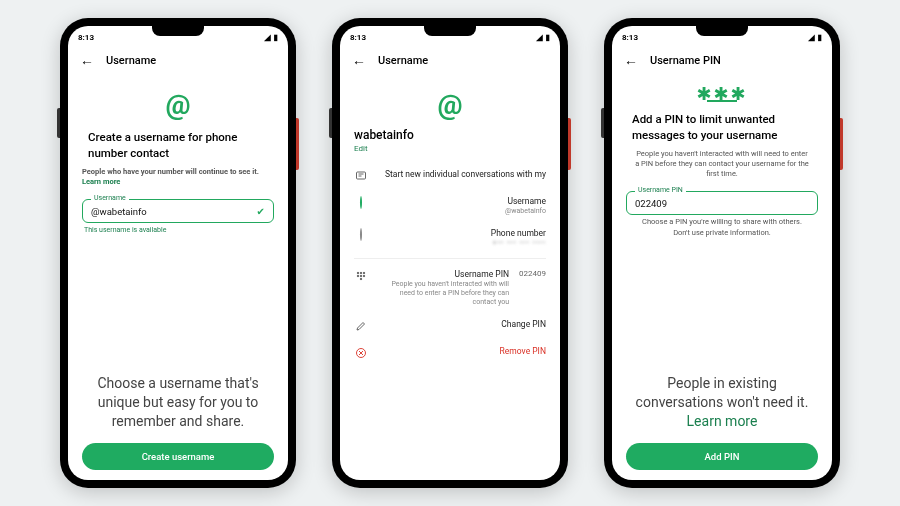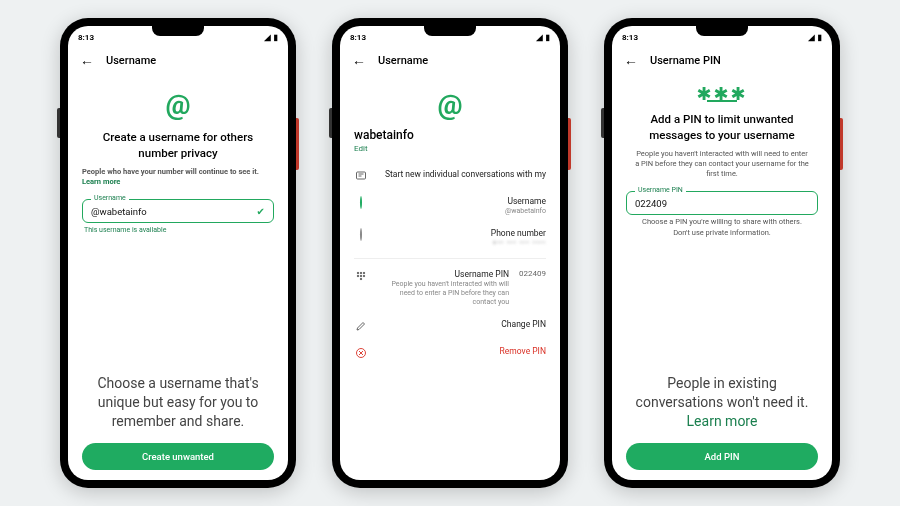--- a/index.html
+++ b/index.html
@@ -43,21 +43,21 @@
   .content { flex:1; padding:6px 14px 10px 14px; display:flex; flex-direction:column; }
   .at-icon { text-align:center; margin:6px 0 4px 0; }
   .at-icon .ring {
     display:inline-flex; width:36px; height:36px; border-radius:50%;
     align-items:center; justify-content:center;
   }
   .at-icon .glyph { font-size:28px; font-weight:700; color:#22a85e; }
   .pin-icon { text-align:center; margin:10px 0 6px 0; }
   .pin-dots { color:#22a85e; font-size:18px; letter-spacing:2px; line-height:8px; }
   .pin-line { width:30px; height:2px; background:#22a85e; margin:2px auto 0 auto; }
-  h2 { font-size:11.5px; text-align:center; font-weight:500; margin:4px 6px; line-height:1.35; }
+  h2 { font-size:11.5px; text-align:left; font-weight:500; margin:4px 6px; line-height:1.35; }
   .sub { font-size:7.5px; text-align:center; color:#555; margin:2px 8px; line-height:1.35; }
   .link { color:#1a7f4e; }
   .sub.left { text-align:left; margin:2px 0;font-weight:bold; }
   .field {
     border:1.5px solid #22a85e; border-radius:6px; padding:6px 8px 5px 8px;
     margin-top:10px; position:relative;
   }
   .field .label {
     position:absolute; top:-6px; left:8px; background:#fff; padding:0 3px;
     font-size:7px; color:#1a7f4e;
@@ -104,36 +104,36 @@
     <div class="appbar">
       <span class="back">←</span>
       <span>Username</span>
     </div>
     <div class="content">
       <div class="at-icon">
         <span class="ring">
             <span class="glyph">@</span>
           </span>
       </div>
-      <h2>Create a username for others number privacy</h2>
+      <h2>Create a username for phone number contact</h2>
       <p class="sub left">
         <span>People who have your number will continue to see it.</span>
         <span class="link">Learn more</span>
       </p>
       <div class="field">
         <span class="label">Username</span>
         <div class="value">
           <span>@wabetainfo</span>
           <span class="check">✔</span>
         </div>
       </div>
       <div class="hint">This username is available</div>
       <div class="spacer"></div>
       <p class="note">Choose a username that's unique but easy for you to remember and share.</p>
-      <div class="cta">Create unwanted</div>
+      <div class="cta">Create username</div>
     </div>
   </div>
 </div>
 
 <div class="phone">
   <div class="screen">
     <div class="notch"></div>
     <div class="statusbar">
       <span>8:13</span>
       <span class="status-icons">

